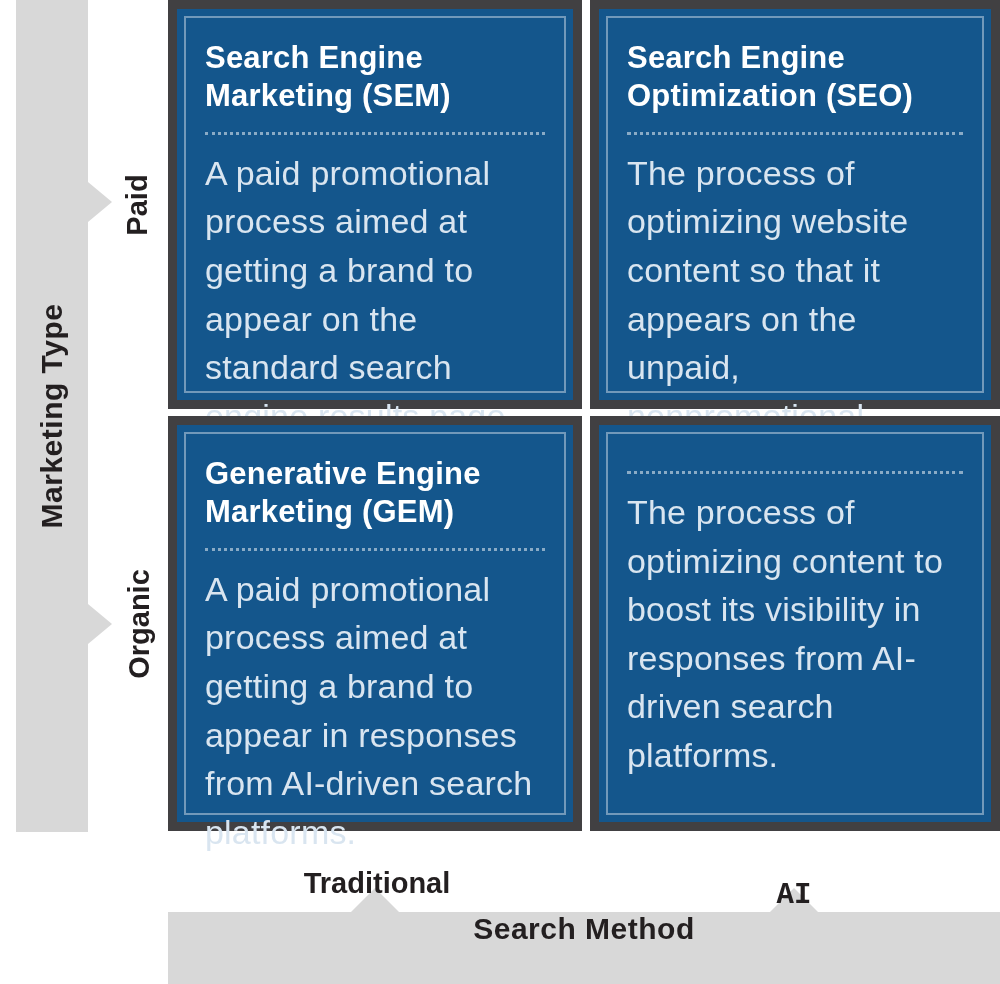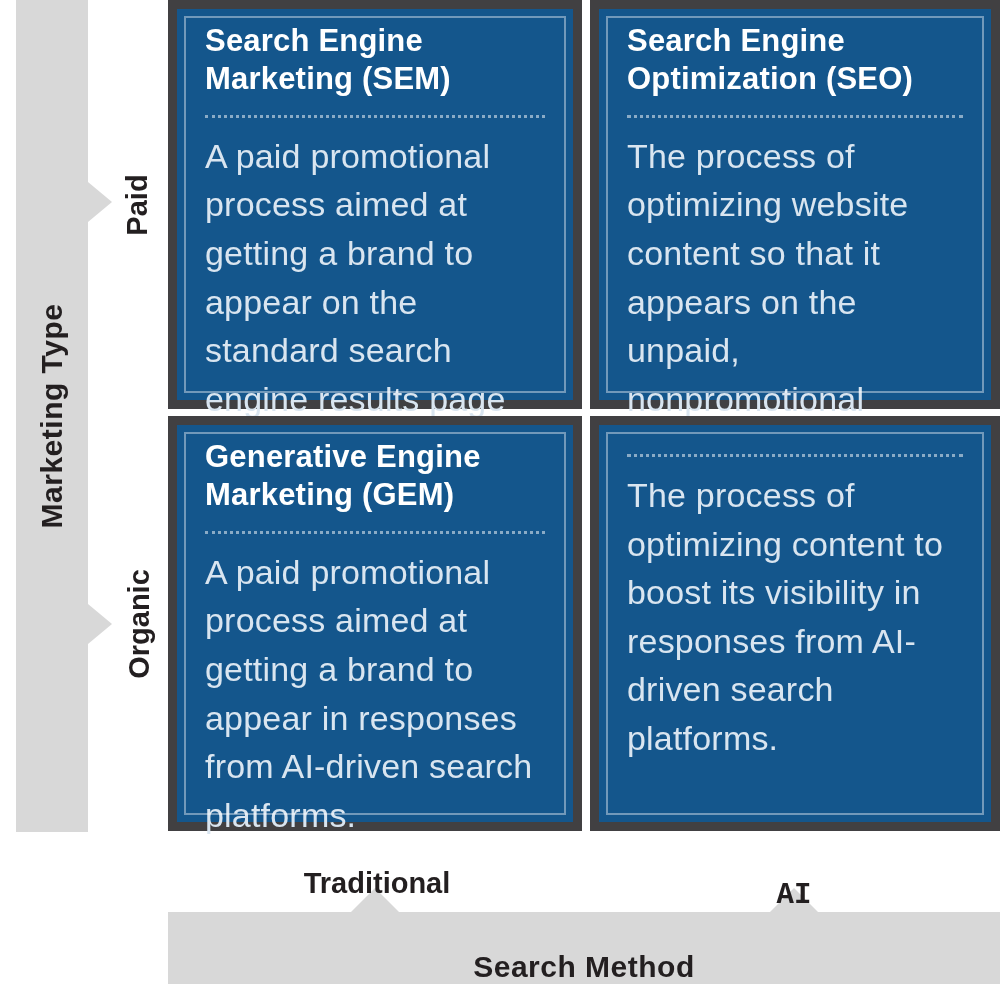--- a/index.html
+++ b/index.html
@@ -55,21 +55,21 @@
     position: absolute; left: 168px; top: 0; width: 832px; height: 831px;
     display: grid;
     grid-template-columns: 414px 410px;
     grid-template-rows: 409px 415px;
     column-gap: 8px; row-gap: 7px;
   }
   .card {
     position: relative;
     background: var(--card-blue);
     border: 9px solid var(--card-border);
-    padding: 13px 28px 20px 28px;
+    padding: 30px 28px 20px 28px;
   }
   .card-inner-border {
     position: absolute; inset: 7px;
     border: 2px solid rgba(255,255,255,0.40);
     pointer-events: none;
   }
   .card-title {
     font-size: 31px; font-weight: bold; color: var(--title-white);
     line-height: 1.24; letter-spacing: 0.2px;
     max-width: 340px;
@@ -82,21 +82,21 @@
   .card-desc {
     font-size: 34px; color: var(--body-text);
     line-height: 1.43; letter-spacing: 0.2px;
     max-width: 344px;
   }
 
   
   .x-axis-bar {
     position: absolute; left: 168px; top: 912px; width: 832px; height: 72px;
     background: var(--axis-bar);
-    display: flex; align-items: flex-end; justify-content: center;
+    display: flex; align-items: flex-start; justify-content: center;
   }
   .x-axis-label {
     font-size: 30px; font-weight: bold; color: var(--axis-text);
     letter-spacing: 0.5px;
   }
   .x-arrow {
     position: absolute; top: 888px;
     width: 0; height: 0;
     border-left: 24px solid transparent;
     border-right: 24px solid transparent;

